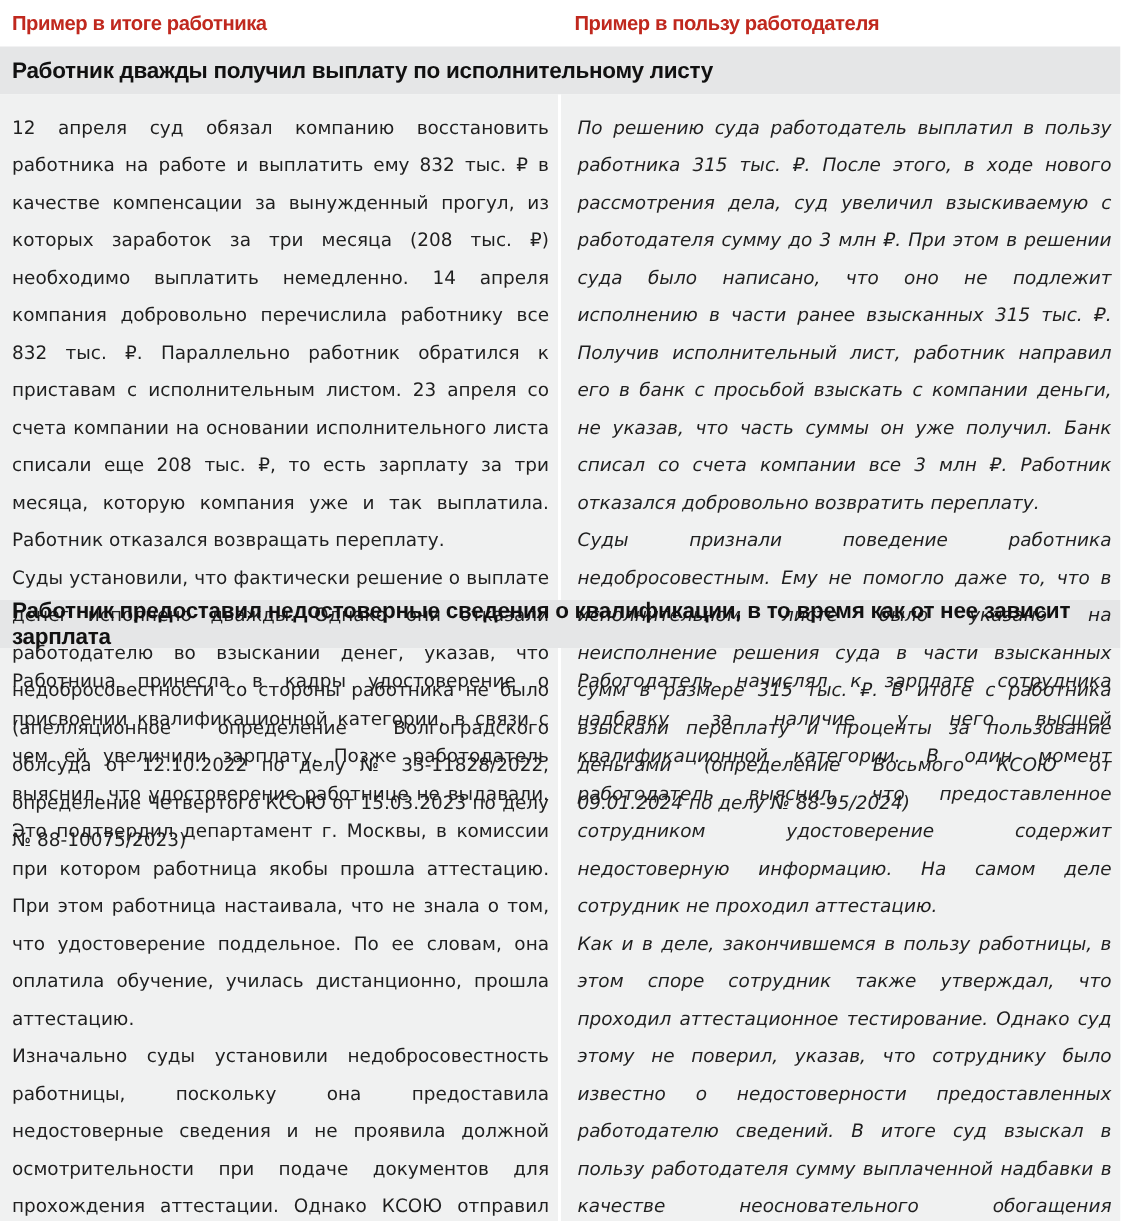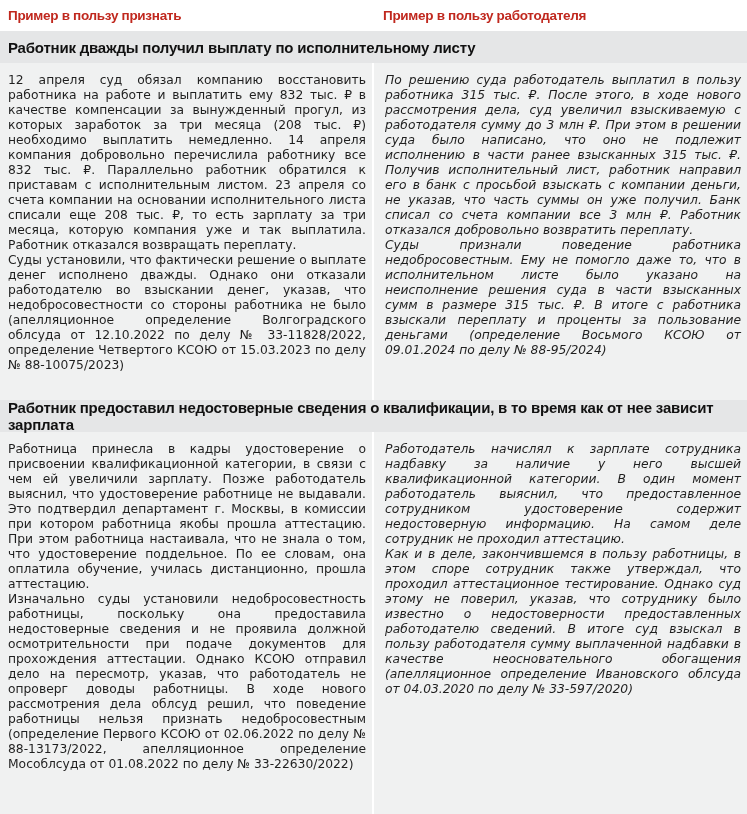--- a/index.html
+++ b/index.html
@@ -4,33 +4,33 @@
 <style>
   html, body { margin: 0; padding: 0; background: #ffffff; }
   body { width: 747px; height: 814px; overflow: hidden; font-family: "DejaVu Sans", sans-serif; color: #1a1a1a; }
   .wrap { width: 747px; }
   .col-headers { display: flex; height: 31px; align-items: center; background: #ffffff; }
   .col-header { font-family: "Liberation Sans", sans-serif; font-weight: bold; font-size: 13.5px; color: #c0281e; letter-spacing: -0.3px; }
   .col-header.left { width: 383px; padding-left: 8px; box-sizing: border-box; }
   .col-header.right { padding-left: 0; }
   .section-title { background: #e5e6e7; height: 32px; display: flex; align-items: center; padding-left: 8px; font-family: "Liberation Sans", sans-serif; font-weight: bold; font-size: 15px; color: #111; letter-spacing: -0.2px; }
   .row { display: flex; background: #f0f1f1; }
-  .cell { box-sizing: border-box; font-size: 12.3px; line-height: 15px; color: #1f1f1f; text-align: justify; }
+  .cell { box-sizing: border-box; font-size: 12.3px; line-height: 25px; color: #1f1f1f; text-align: justify; }
   .cell.left { width: 374px; padding: 10px 6px 10px 8px; border-right: 2px solid #ffffff; }
   .cell.right { width: 373px; padding: 10px 6px 10px 11px; font-style: italic; }
   .cell p { margin: 0; hyphens: manual; }
   .row1 { height: 337px; }
   .row2 { height: 382px; }
 </style>
 </head>
 <body>
 
 <div class="wrap">
   <div class="col-headers">
-    <div class="col-header left">Пример в пользу признать</div>
+    <div class="col-header left">Пример в итоге работника</div>
     <div class="col-header right">Пример в пользу работодателя</div>
   </div>
 
   <div class="section-title">Работник дважды получил выплату по исполнительному листу</div>
   <div class="row row1">
     <div class="cell left">
       <p>12 апреля суд обязал компанию восстановить работника на работе и выплатить ему 832 тыс. ₽ в качестве компенсации за вынужденный прогул, из которых заработок за три месяца (208 тыс. ₽) необходимо выплатить немедленно. 14 апреля компания добровольно перечислила работнику все 832 тыс. ₽. Параллельно работник обратился к приставам с исполнительным листом. 23 апреля со счета компании на основании исполнительного листа списали еще 208 тыс. ₽, то есть зарплату за три месяца, которую компания уже и так выплатила. Работник отказался возвращать переплату.</p>
       <p>Суды установили, что фактически решение о выплате денег исполнено дважды. Однако они отказали работодателю во взыскании денег, указав, что недобросовестности со стороны работника не было (апелляционное определение Волгоградского облсуда от 12.10.2022 по делу № 33-11828/2022, определение Четвертого КСОЮ от 15.03.2023 по делу № 88-10075/2023)</p>
     </div>
     <div class="cell right">

